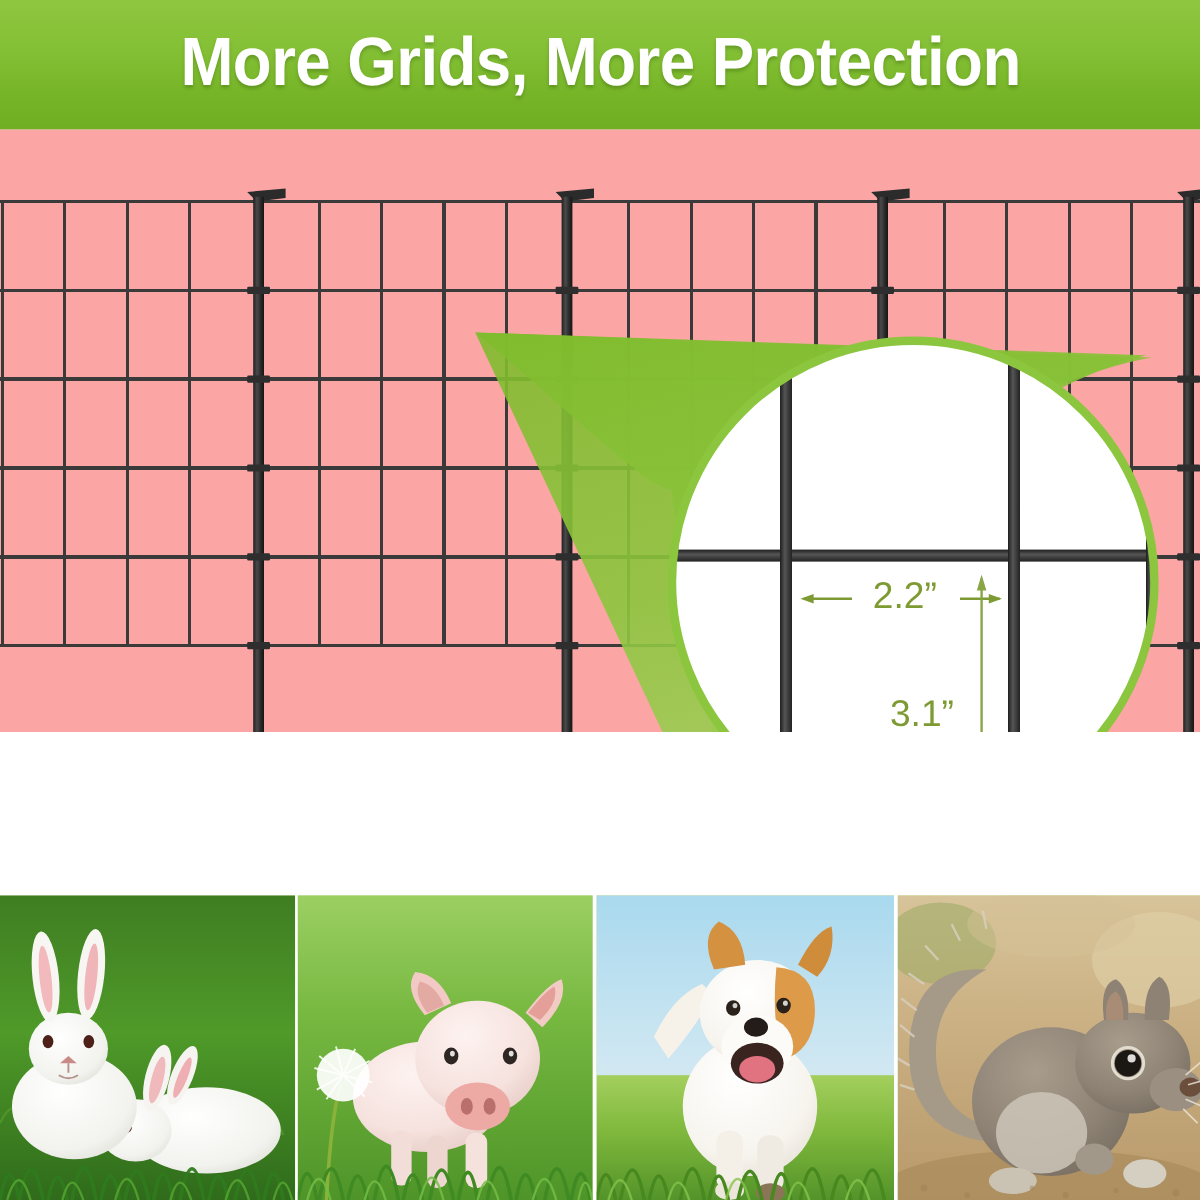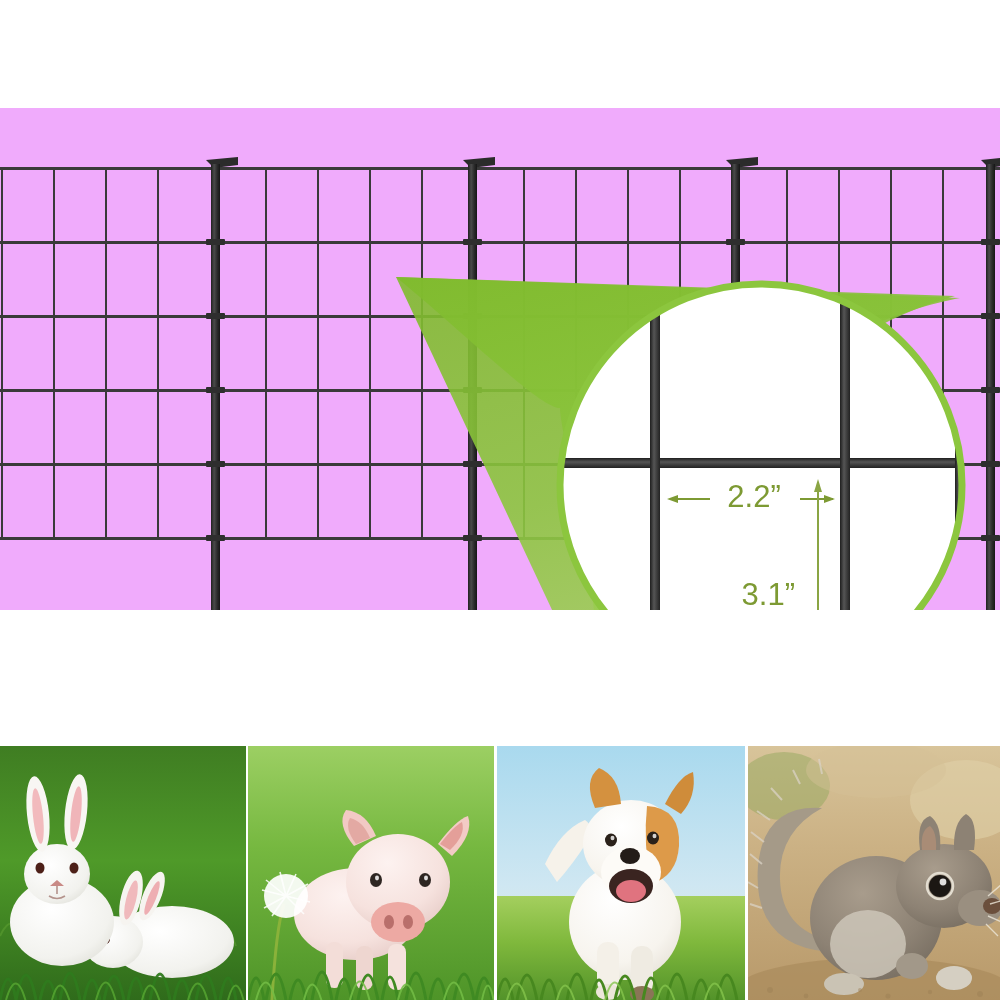--- a/index.html
+++ b/index.html
@@ -25,21 +25,21 @@
     letter-spacing:-0.5px;
     transform:scaleX(0.93);
     text-shadow:0 2px 3px rgba(40,80,10,.30);
     white-space:nowrap;
     padding-bottom:4px;
   }
 
   
   #fence-area {
     position:absolute; left:0; top:108px; width:1000px; height:502px;
-    background:#f0abfc; overflow:hidden;
+    background:#fca5a5; overflow:hidden;
   }
   #fence-svg { position:absolute; left:0; top:0; }
 
   
   #photo-strip {
     position:absolute; left:0; top:746px; width:1000px; height:254px;
     background:#ffffff;
     display:flex;
   }
   .photo {
@@ -50,20 +50,23 @@
   .photo.p2 { width:246px; margin-left:2px; }
   .photo.p3 { width:248px; margin-left:3px; }
   .photo.p4 { width:252px; margin-left:3px; }
   .photo svg { position:absolute; left:0; top:0; display:block; }
 </style>
 </head>
 <body>
 
 <div id="page">
 
+  <div id="banner">
+    <div id="banner-title">More Grids, More Protection</div>
+  </div>
 
   <div id="fence-area">
     <svg id="fence-svg" width="1000" height="638" viewBox="0 0 1000 638">
       <defs>
         <linearGradient id="coneGrad" x1="0" y1="0" x2="0.35" y2="1">
           <stop offset="0%" stop-color="#7fbb2c"></stop>
           <stop offset="55%" stop-color="#8cc63e"></stop>
           <stop offset="100%" stop-color="#a4d15e"></stop>
         </linearGradient>
         <linearGradient id="stakeGrad" x1="0" y1="0" x2="1" y2="0">

